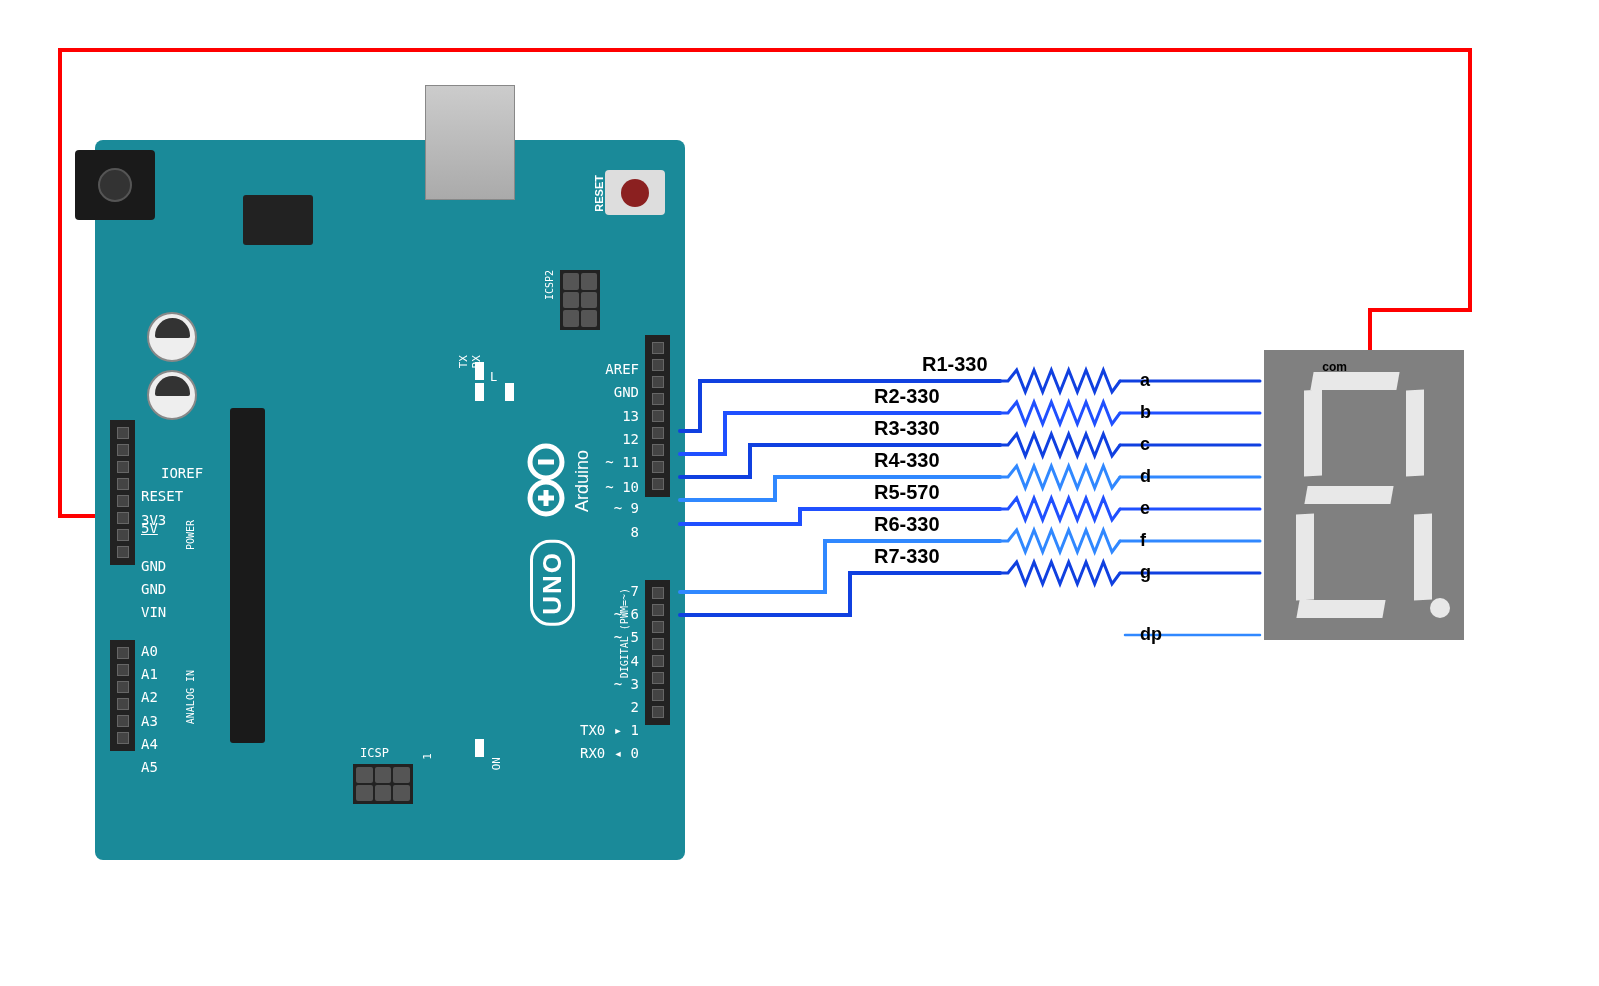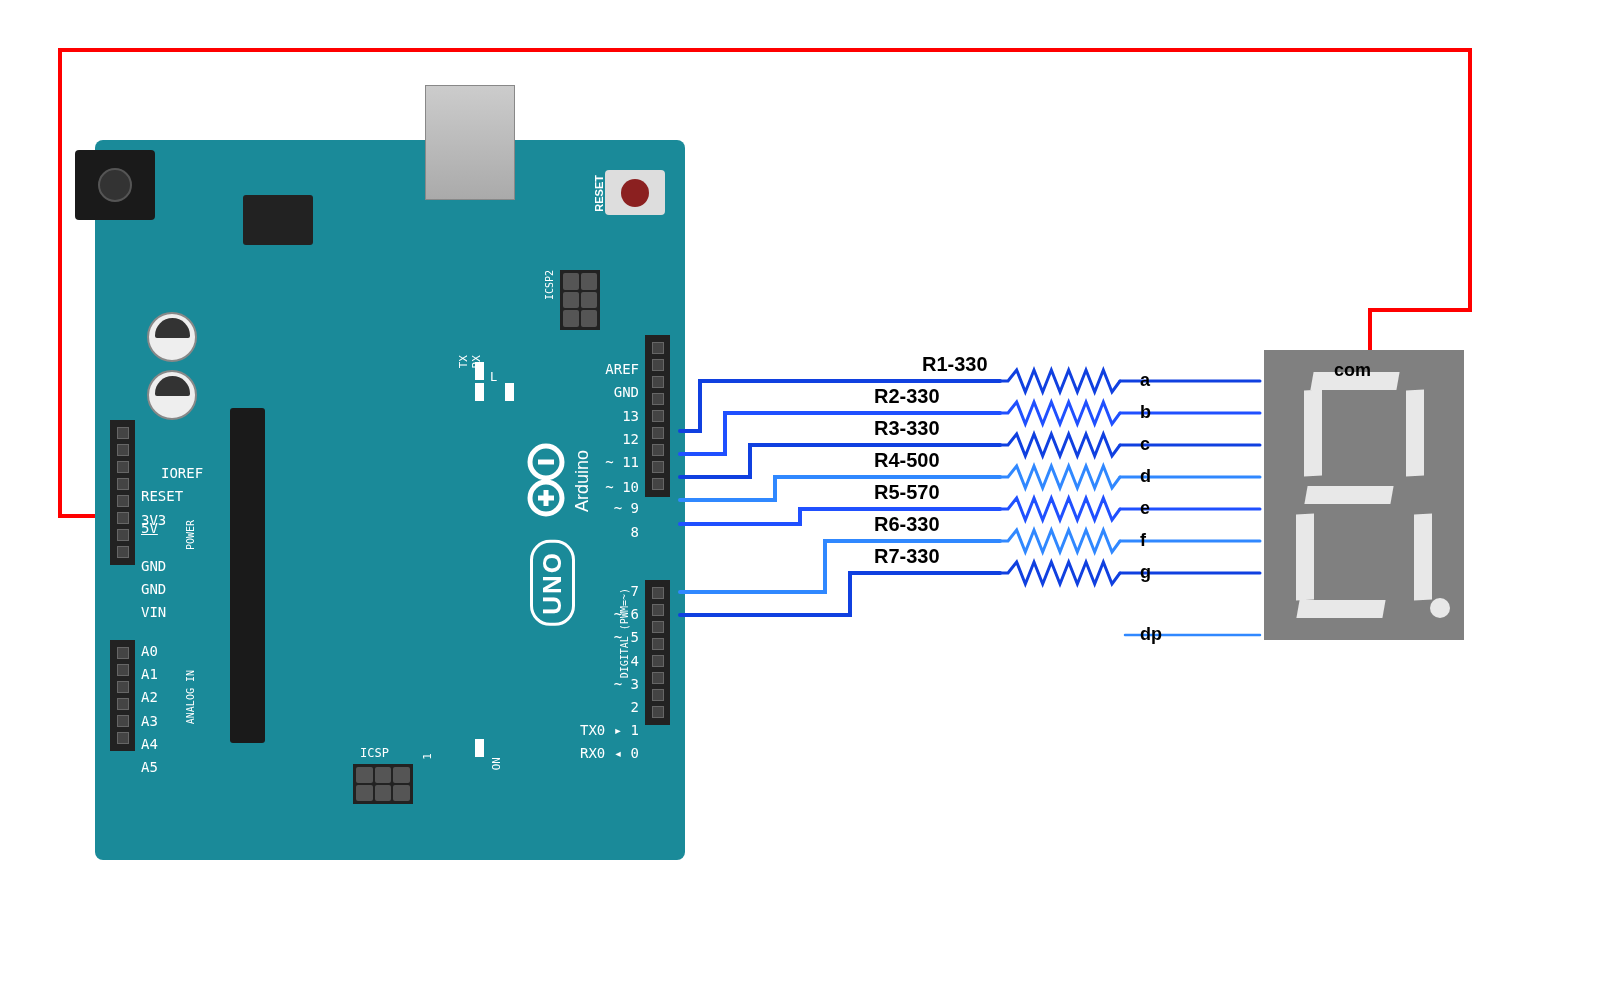--- a/index.html
+++ b/index.html
@@ -249,21 +249,21 @@
 .seg-g { top: 50%; left: 42px; transform: translateY(-50%) skewX(-10deg);}
 .seg-dp { bottom: 22px; right: 14px; width: 20px; height: 20px; border-radius: 50%; }
 
 .seg-label {
   position: absolute;
   right: 345px;
   font-size: 18px;
   font-weight: bold;
   font-family: Arial;
 }
-.com-label { position: absolute; right: 228px; top: 360px; font-size: 18px; font-weight: bold; }
+.com-label { position: absolute; right: 252px; top: 360px; font-size: 12px; font-weight: bold; }
 
 .resistor-label {
   position: absolute;
   font-size: 20px;
   font-weight: bold;
   font-family: Arial;
 }
 .wire { position: absolute; stroke-linecap: round; fill: none; }
 </style>
 </head>
@@ -443,21 +443,21 @@
     </svg>
 
   <svg class="wire" style="left:0;top:0;width:1599px;height:986px;pointer-events:none">
     <path d="M 1125 635 L 1260 635" stroke="#3088ff" stroke-width="2.5"></path>
   </svg>
 
   <div id="resistor-labels">
       <span class="resistor-label" style="left: 874px; top: 353px; margin-left: 48px;">R1-330</span>
       <span class="resistor-label" style="left: 874px; top: 385px;">R2-330</span>
       <span class="resistor-label" style="left: 874px; top: 417px;">R3-330</span>
-      <span class="resistor-label" style="left: 874px; top: 449px;">R4-500</span>
+      <span class="resistor-label" style="left: 874px; top: 449px;">R4-330</span>
       <span class="resistor-label" style="left: 874px; top: 481px;">R5-570</span>
       <span class="resistor-label" style="left: 874px; top: 513px;">R6-330</span>
       <span class="resistor-label" style="left: 874px; top: 545px;">R7-330</span>
     </div>
   <div id="seg-pin-labels">
       <span class="seg-label" style="left: 1140px; top: 370px;">a</span>
       <span class="seg-label" style="left: 1140px; top: 402px;">b</span>
       <span class="seg-label" style="left: 1140px; top: 434px;">c</span>
       <span class="seg-label" style="left: 1140px; top: 466px;">d</span>
       <span class="seg-label" style="left: 1140px; top: 498px;">e</span>

